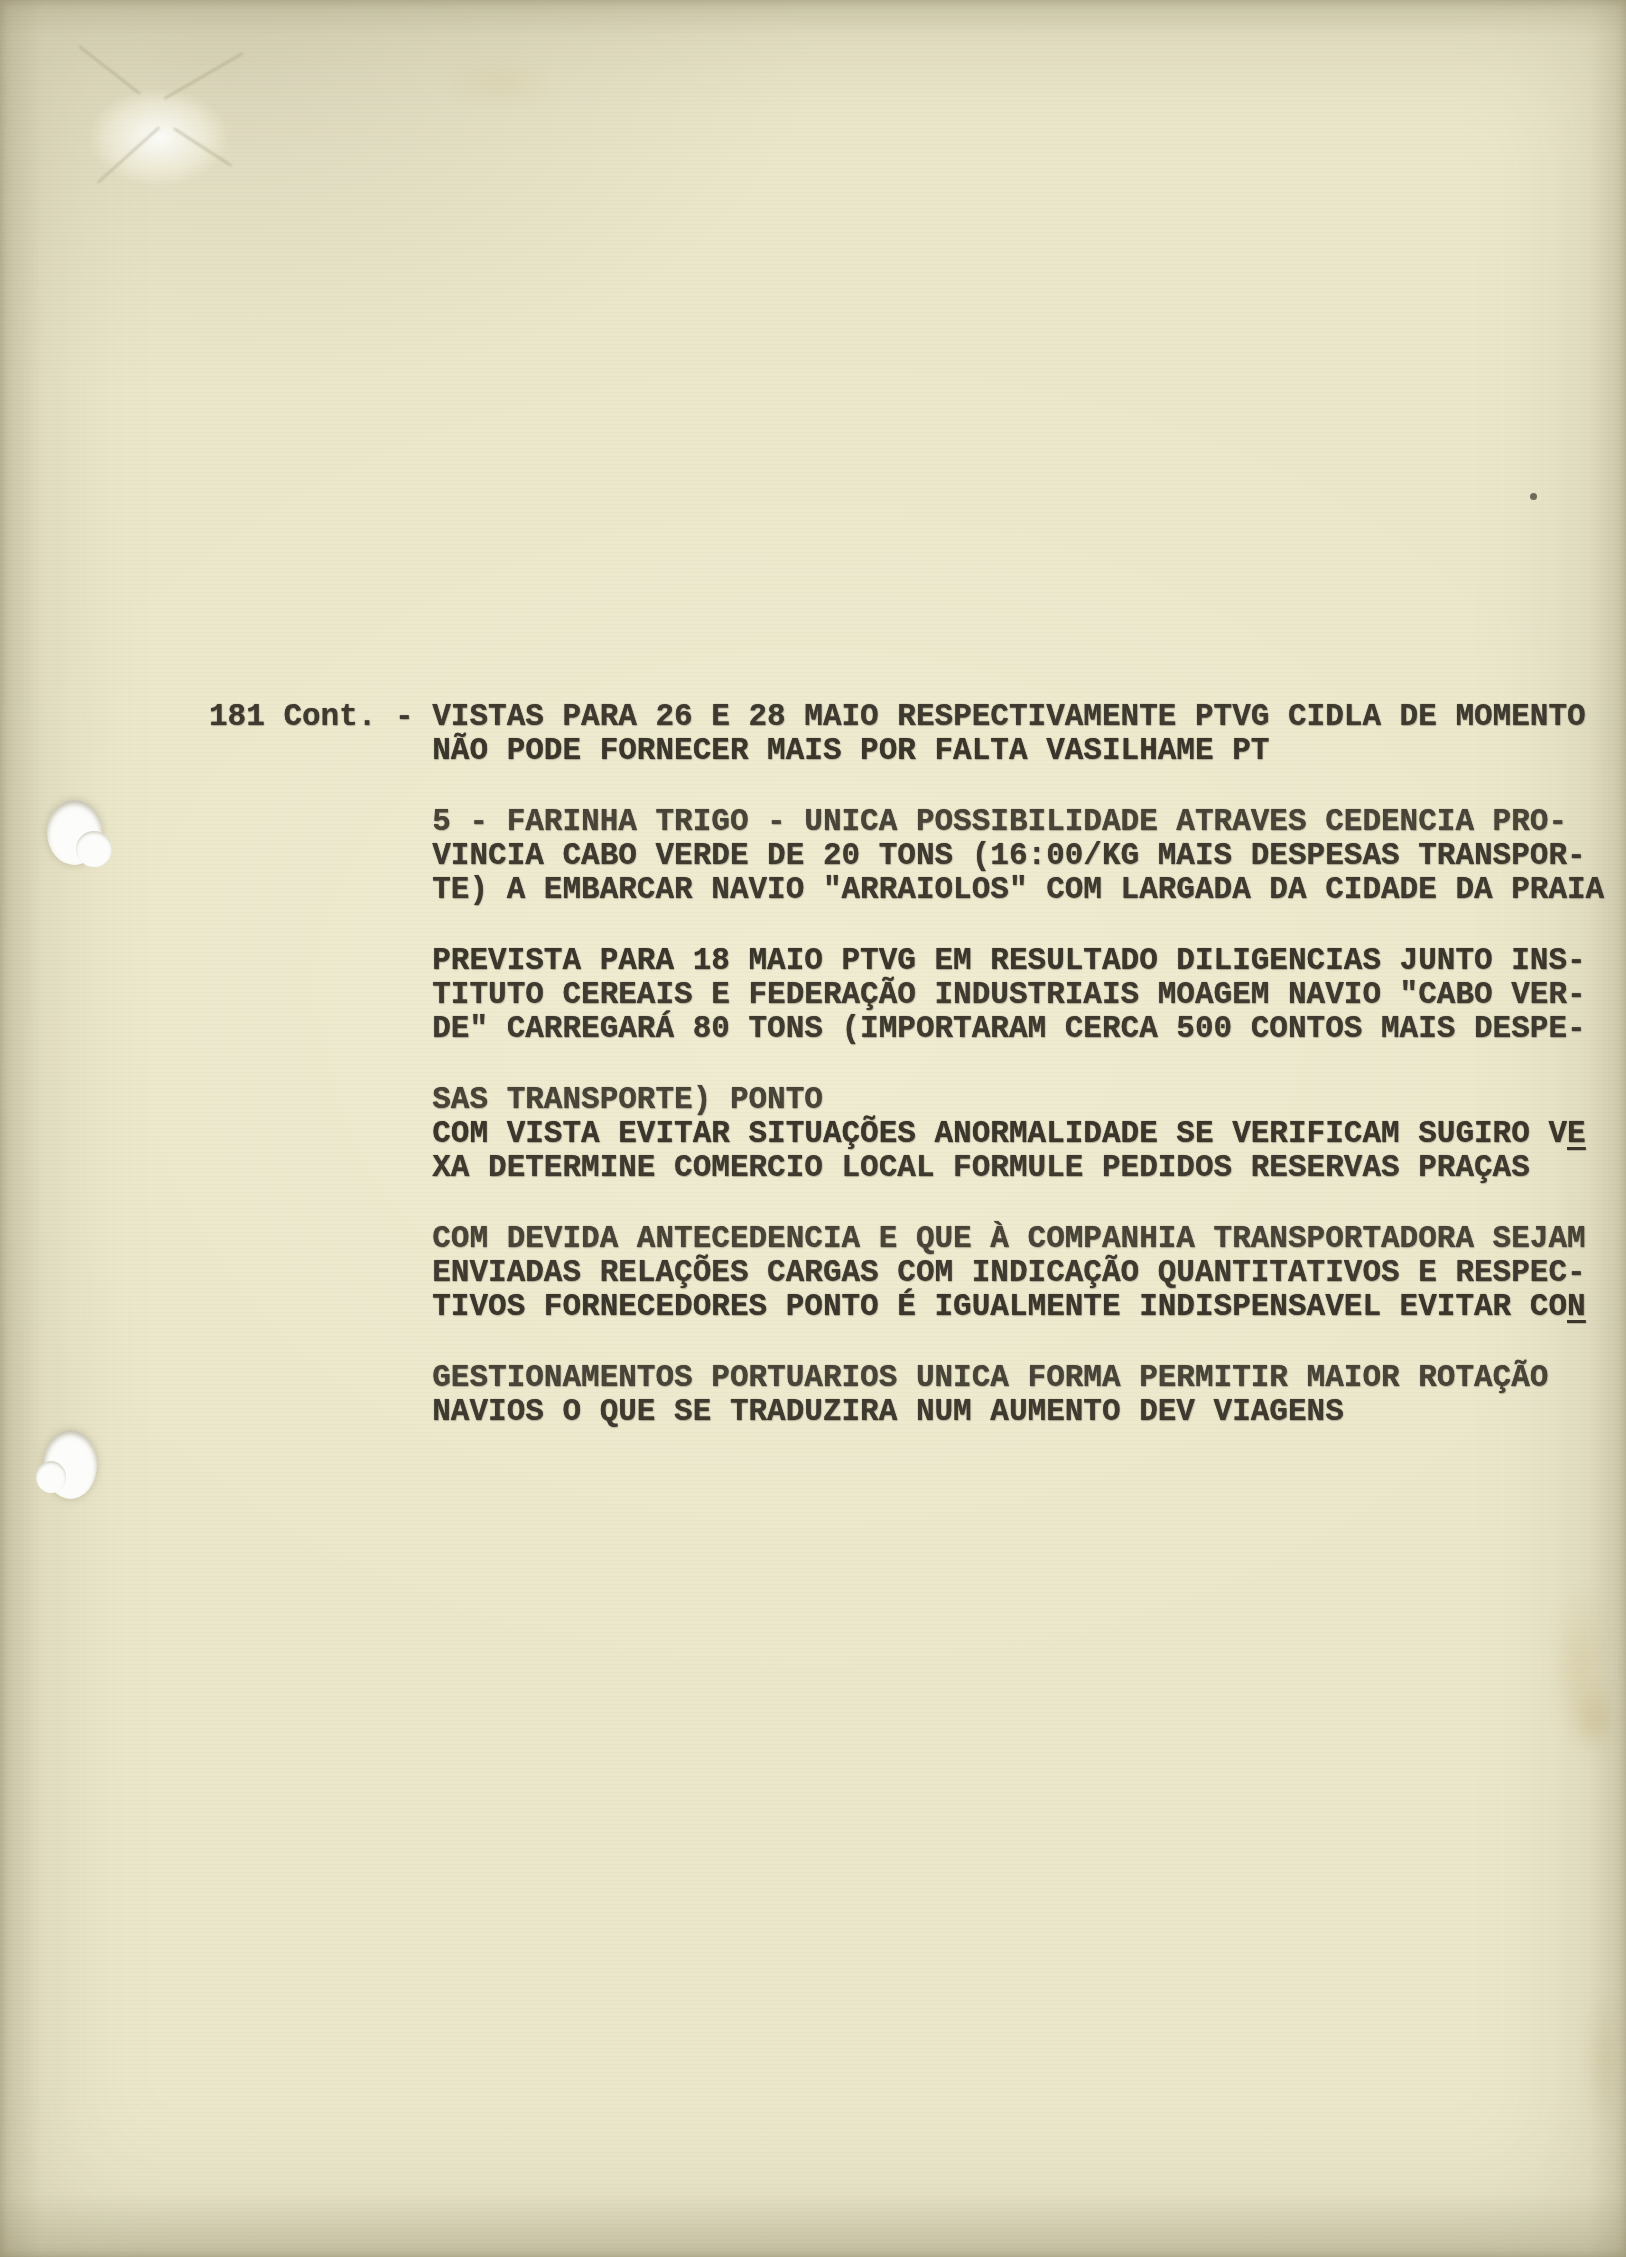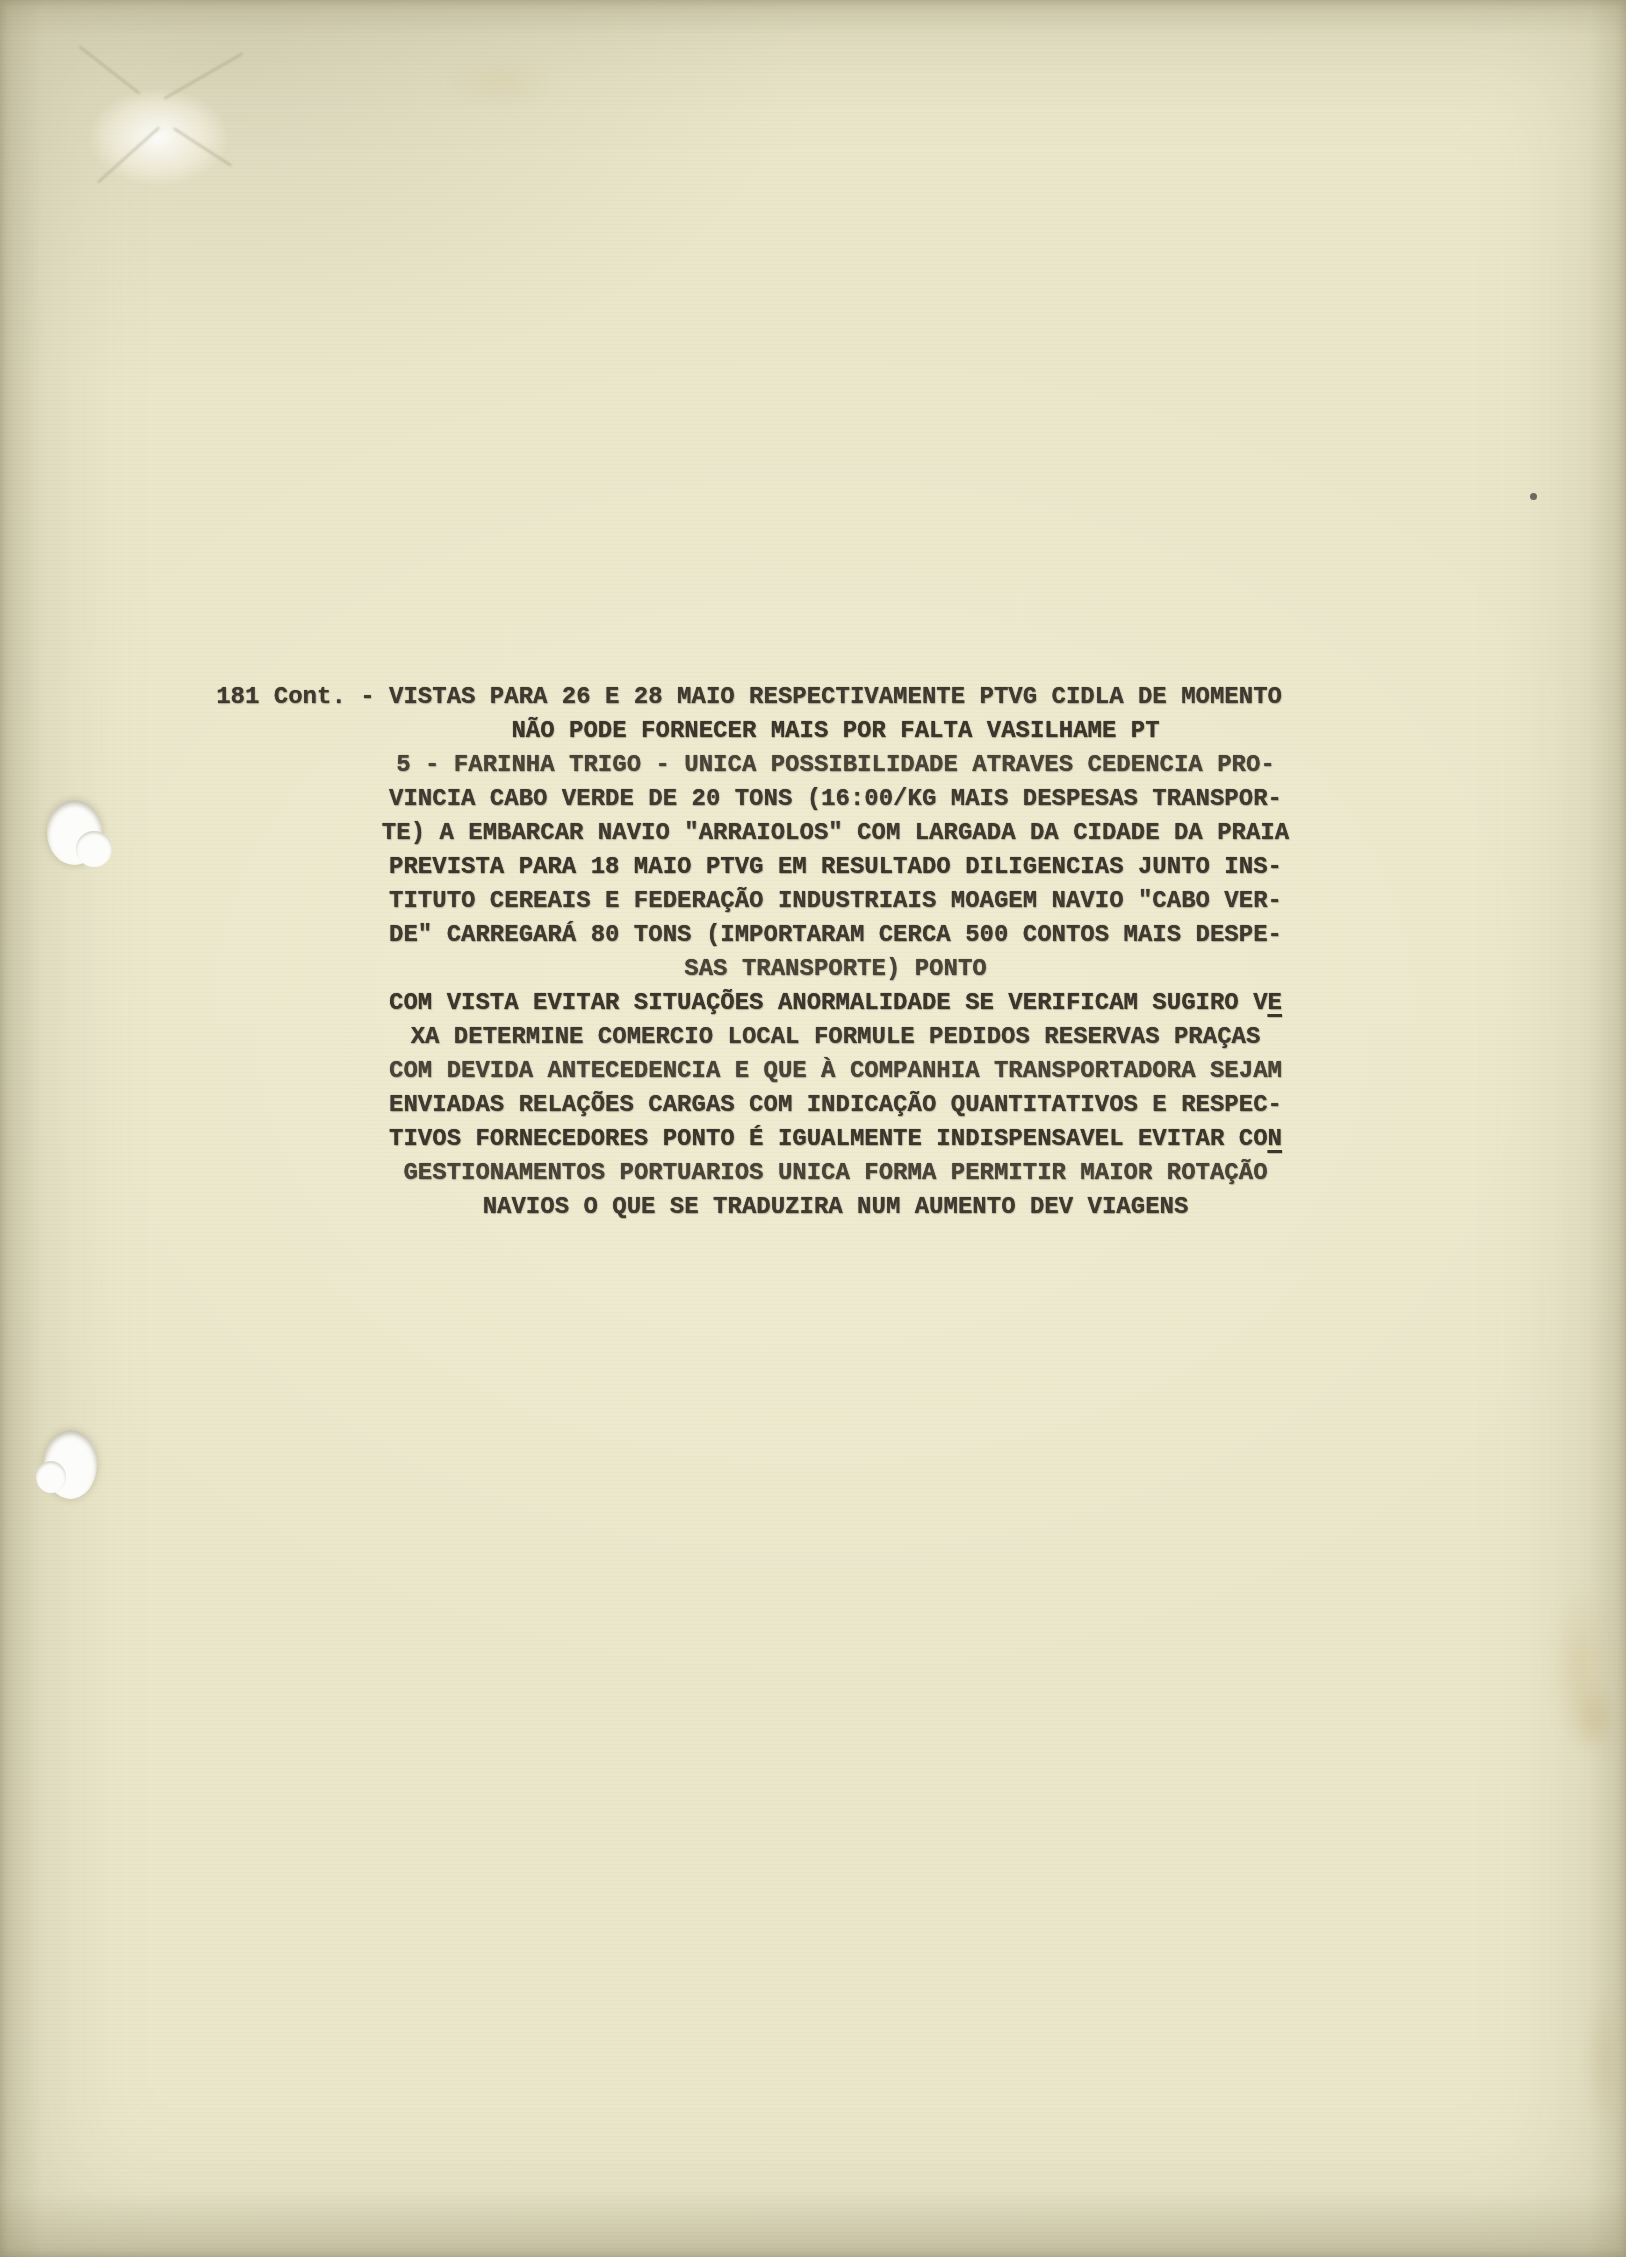--- a/index.html
+++ b/index.html
@@ -18,36 +18,35 @@
       linear-gradient(0deg, rgba(112,105,72,0.22) 0px, transparent 63px);
     box-shadow:
       inset 0 0 119px 24px rgba(128,120,84,0.26),
       inset 0 0 10px 2px rgba(110,102,70,0.28);
     font-family:"Liberation Mono","DejaVu Sans Mono",monospace;
   }
   
   .telegram{
     position:absolute;
     left:209px;
-    top:680px;
-    font-size:24px;
+    top:700px;
+    font-size:31px;
     line-height:34px;
     font-weight:700;
     color:#413d33;
     white-space:pre;
     letter-spacing:0px;
     text-shadow:
       0 0 1px rgba(62,57,46,0.85),
       0.6px 0.8px 1.2px rgba(62,57,46,0.30);
     filter:blur(0.3px) contrast(1.04);
-    text-align:center;
   }
   .tline{height:34px;}
   .tline.cont{padding-left:12ch;}
-  .tline:nth-child(3n){color:#4a463b;}
+  .tline:nth-child(3n){color:#4a463b;margin-top:37px;}
   .tline:nth-child(4n+2){color:#3d392f;}
   .useg{
     text-decoration:underline;
     text-decoration-thickness:3px;
     text-underline-offset:5px;
   }
   
   .staple-mark{
     position:absolute;left:61px;top:51px;width:188px;height:149px;
     background:radial-gradient(closest-side at 52% 58%, rgba(253,253,251,0.95), rgba(244,241,224,0.55) 55%, transparent 78%);

